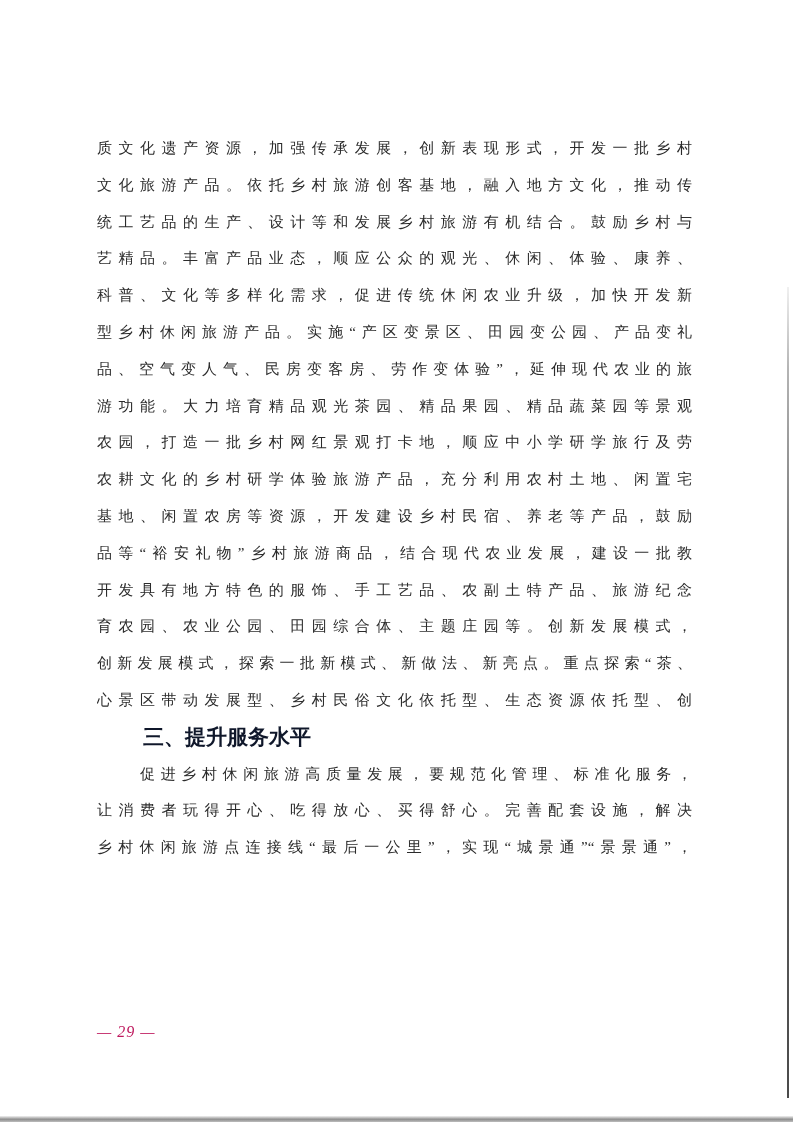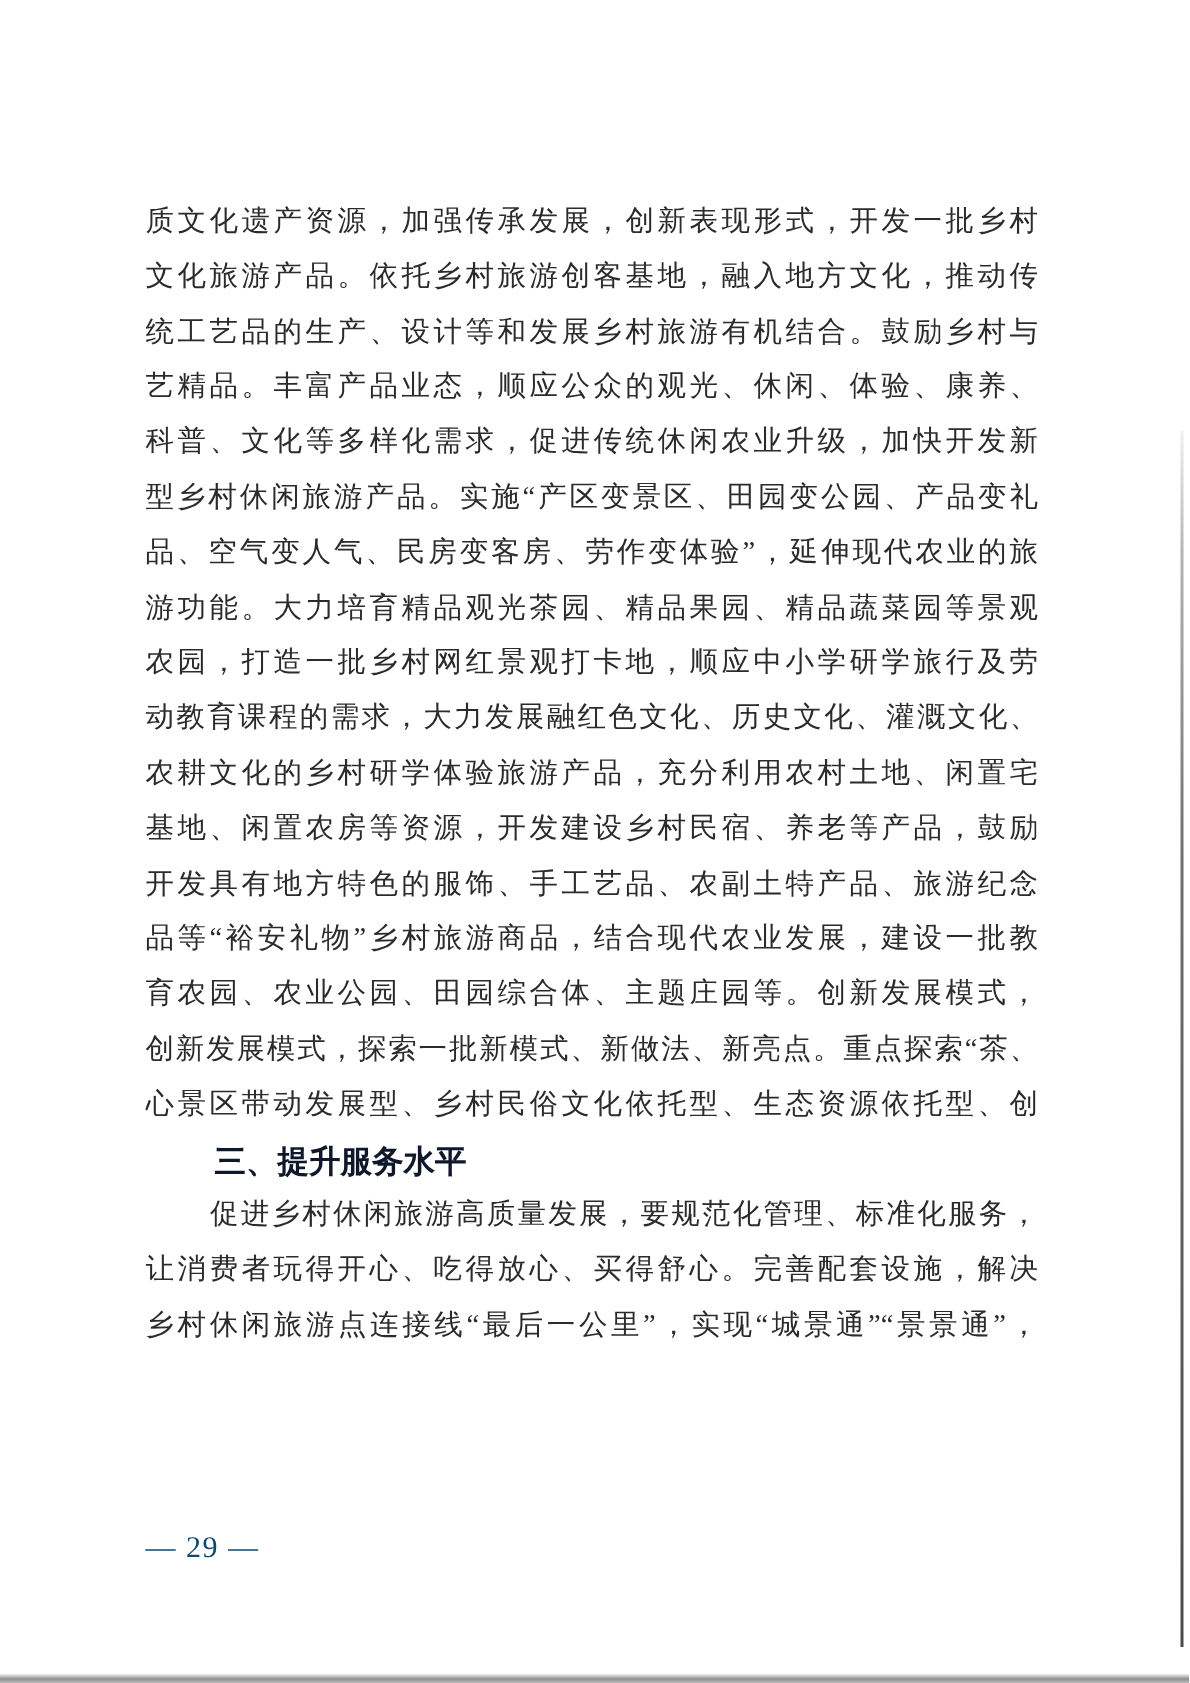--- a/index.html
+++ b/index.html
@@ -18,21 +18,21 @@
   .text-block {
     position: absolute;
     left: 97px;
     top: 130px;
     width: 595px;
     color: #2b2b2b;
   }
   .line {
     height: 36.8px;
     line-height: 36.8px;
-    font-size: 19px;
+    font-size: 15px;
     text-align: justify;
     text-align-last: justify;
     overflow: hidden;
     white-space: normal;
   }
   .line.flush {
     text-align-last: left;
   }
   .line.heading {
     font-weight: 700;
@@ -43,24 +43,25 @@
     font-size: 21px;
   }
   .line.indent {
     padding-left: 43px;
     width: 552px;
   }
   .page-number {
     position: absolute;
     left: 97px;
     top: 1020px;
-    font-size: 20px;
+    font-size: 16px;
     line-height: 24px;
-    color: #0c4a6e;
+    color: #be185d;
     letter-spacing: 1px;
+    font-style: italic;
   }
   .scan-artifact-right {
     position: absolute;
     left: 787px;
     top: 287px;
     width: 2px;
     height: 811px;
     background: linear-gradient(to bottom,
       rgba(110,110,110,0.10) 0%,
       rgba(90,90,90,0.45) 10%,
@@ -87,25 +88,24 @@
   <div class="text-block">
     <div class="line">质文化遗产资源，加强传承发展，创新表现形式，开发一批乡村</div>
     <div class="line">文化旅游产品。依托乡村旅游创客基地，融入地方文化，推动传</div>
     <div class="line">统工艺品的生产、设计等和发展乡村旅游有机结合。鼓励乡村与</div>
     <div class="line">艺精品。丰富产品业态，顺应公众的观光、休闲、体验、康养、</div>
     <div class="line">科普、文化等多样化需求，促进传统休闲农业升级，加快开发新</div>
     <div class="line">型乡村休闲旅游产品。实施“产区变景区、田园变公园、产品变礼</div>
     <div class="line">品、空气变人气、民房变客房、劳作变体验”，延伸现代农业的旅</div>
     <div class="line">游功能。大力培育精品观光茶园、精品果园、精品蔬菜园等景观</div>
     <div class="line">农园，打造一批乡村网红景观打卡地，顺应中小学研学旅行及劳</div>
-    <div class="line">动教育课程的需求，大力发展融红色文化、历史文化、灌溉文化、</div>
     <div class="line">农耕文化的乡村研学体验旅游产品，充分利用农村土地、闲置宅</div>
     <div class="line">基地、闲置农房等资源，开发建设乡村民宿、养老等产品，鼓励</div>
+    <div class="line">品等“裕安礼物”乡村旅游商品，结合现代农业发展，建设一批教</div>
     <div class="line">开发具有地方特色的服饰、手工艺品、农副土特产品、旅游纪念</div>
-    <div class="line">品等“裕安礼物”乡村旅游商品，结合现代农业发展，建设一批教</div>
     <div class="line">育农园、农业公园、田园综合体、主题庄园等。创新发展模式，</div>
     <div class="line">创新发展模式，探索一批新模式、新做法、新亮点。重点探索“茶、</div>
     <div class="line">心景区带动发展型、乡村民俗文化依托型、生态资源依托型、创</div>
 
     <div class="line heading">三、提升服务水平</div>
 
     <div class="line indent">促进乡村休闲旅游高质量发展，要规范化管理、标准化服务，</div>
     <div class="line">让消费者玩得开心、吃得放心、买得舒心。完善配套设施，解决</div>
     <div class="line">乡村休闲旅游点连接线“最后一公里”，实现“城景通”“景景通”，</div>
   </div>

